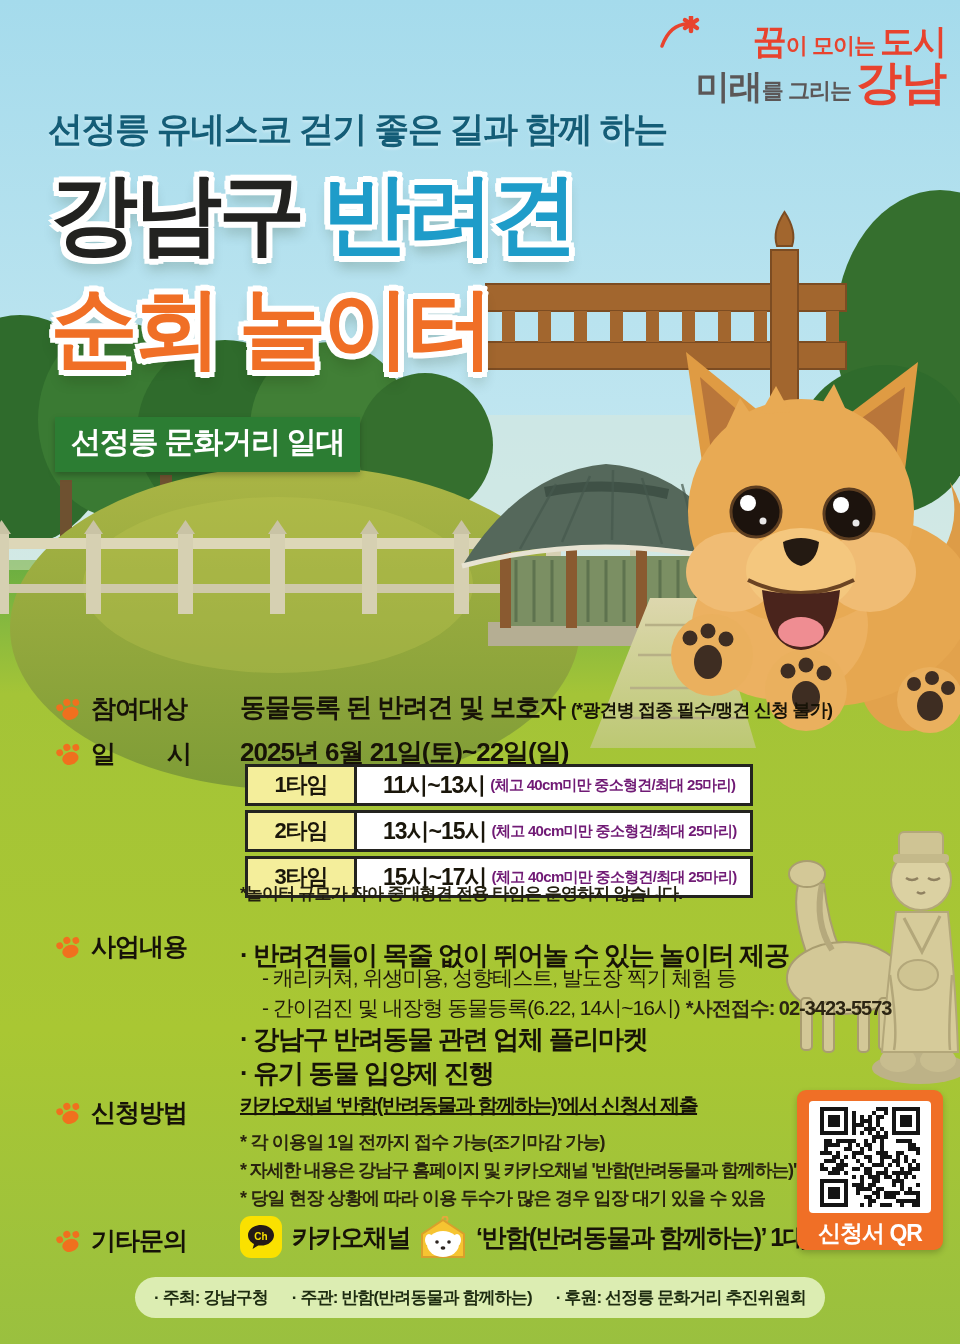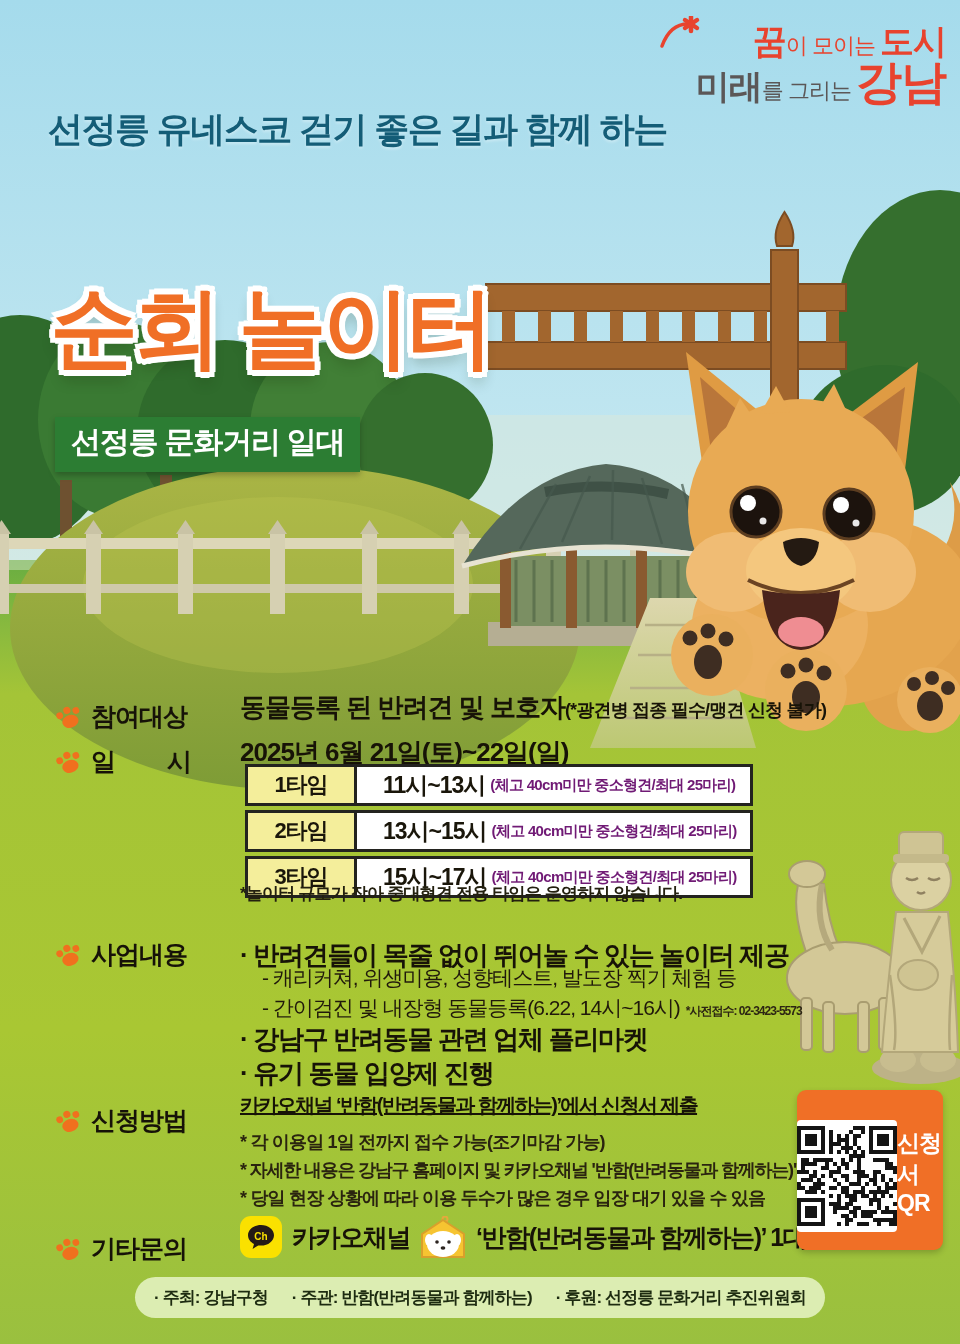--- a/index.html
+++ b/index.html
@@ -7,21 +7,21 @@
     position:relative;width:960px;height:1344px;overflow:hidden;
     font-family:"Liberation Sans","DejaVu Sans",sans-serif;
     background:#a8dcec;margin:0 auto;
   }
   .scene{position:absolute;left:0;top:0;z-index:0;}
   .layer{position:absolute;z-index:3;}
 
   
   .logo{right:14px;top:24px;text-align:right;line-height:1.02;letter-spacing:-1px;}
   .logo .big{font-size:34px;font-weight:900;}
-  .logo .small{font-size:22px;font-weight:400;}
+  .logo .small{font-size:22px;font-weight:700;}
   .logo .xl{font-size:46px;font-weight:900;}
   .logo .red{color:#e8432e;}
   .logo .gray{color:#5b5757;}
   .logo-swoosh{position:absolute;left:-38px;top:-8px;}
 
   
   .subtitle{left:48px;top:106px;font-size:35px;font-weight:900;color:#145d77;letter-spacing:-1.5px;
     text-shadow:0 2px 3px rgba(255,255,255,.35);}
   .title{left:50px;font-size:88px;font-weight:900;letter-spacing:-4px;line-height:1;white-space:nowrap;}
   .t1{top:170px;} .t2{top:284px;}
@@ -30,50 +30,50 @@
       0 10px 14px rgba(25,45,10,.30);}
   .c-black{color:#222220;} .c-cyan{color:#1e9cc9;} .c-orange{color:#f06f26;}
 
   .badge{left:55px;top:417px;display:inline-flex;align-items:baseline;background:#2c7d33;
     color:#fff;padding:5px 16px 9px 16px;font-weight:900;letter-spacing:-1.2px;
     box-shadow:0 3px 6px rgba(0,0,0,.25);}
   .badge .main{font-size:30px;} .badge .sub{font-size:23px;margin-left:2px;}
 
   
   .sec-label{display:flex;align-items:center;gap:9px;font-size:25px;font-weight:900;
-    color:#161208;letter-spacing:-1px;left:56px;margin-top:8px;}
+    color:#161208;letter-spacing:-1px;left:56px;}
   .just{display:inline-flex;justify-content:space-between;width:100px;}
   .content{left:240px;color:#171307;letter-spacing:-1px;}
   .cb{font-size:26px;font-weight:900;}
-  .cnote{font-size:18px;font-weight:700;letter-spacing:-0.8px;}
+  .cnote{font-size:18px;font-weight:700;margin-left:6px;letter-spacing:-0.8px;}
 
   
   .schedule{left:245px;top:764px;width:508px;}
   .srow{display:flex;border:3px solid #23231f;background:#fff;height:36px;margin-bottom:4px;}
   .scell-l{width:106px;background:#f4ee9b;border-right:3px solid #23231f;display:flex;
     align-items:center;justify-content:center;font-size:22px;font-weight:900;color:#1a160a;letter-spacing:-1px;}
   .scell-r{flex:1;display:flex;align-items:center;padding-left:26px;}
   .time{font-size:23px;font-weight:900;color:#1a160a;letter-spacing:-1px;}
   .tnote{font-size:15px;font-weight:800;color:#701a75;margin-left:5px;letter-spacing:-0.7px;}
   .sched-note{left:240px;top:882px;font-size:17px;font-weight:700;color:#23200f;letter-spacing:-0.8px;}
 
   .bullet{font-size:26px;font-weight:900;letter-spacing:-1.3px;color:#171307;}
   .subline{font-size:21px;font-weight:400;letter-spacing:-1px;color:#20190b;}
-  .subnote{font-size:12px;font-weight:700;margin-left:6px;color:#2c2513;}
+  .subnote{font-size:20px;font-weight:700;margin-left:6px;color:#2c2513;}
   .note{font-size:18px;font-weight:700;letter-spacing:-0.8px;color:#2a240f;}
 
   
   .contact{left:240px;top:1216px;display:flex;align-items:center;gap:10px;text-align:right;}
   .contact .txt{font-size:25px;font-weight:900;letter-spacing:-1.4px;color:#171307;white-space:nowrap;}
   .kakao{width:42px;height:42px;background:#fae100;border-radius:11px;display:flex;
     align-items:center;justify-content:center;flex:none;}
 
   
   .qr-card{left:797px;top:1090px;width:146px;height:160px;background:#f06f26;border-radius:9px;
-    display:flex;flex-direction:row;align-items:center;box-shadow:0 3px 6px rgba(0,0,0,.2);}
+    display:flex;flex-direction:column;align-items:center;box-shadow:0 3px 6px rgba(0,0,0,.2);}
   .qr-white{margin-top:11px;width:122px;height:112px;background:#fff;border-radius:4px;
     display:flex;align-items:center;justify-content:center;}
   .qr-label{color:#fff;font-size:23px;font-weight:900;letter-spacing:-1px;margin-top:5px;}
 
   
   .footer{left:135px;top:1277px;width:690px;height:41px;background:#dcedb2;border-radius:22px;
     display:flex;align-items:center;justify-content:center;gap:24px;}
   .footer span{font-size:17px;font-weight:900;letter-spacing:-0.9px;color:#1d2b10;white-space:nowrap;}
 </style>
 </head>
@@ -277,20 +277,21 @@
         <path d="M33,1 V15"></path>
           <path d="M27,4 L39,12"></path>
           <path d="M39,4 L27,12"></path>
       </g>
     </svg>
     <div><span class="big red">꿈</span><span class="small red">이 모이는 </span><span class="big red">도시</span></div>
     <div><span class="big gray">미래</span><span class="small gray">를 그리는 </span><span class="xl red">강남</span></div>
   </div>
 
   <div class="layer subtitle">선정릉 유네스코 걷기 좋은 길과 함께 하는</div>
+  <div class="layer title t1"><span class="ol c-black">강남구 </span><span class="ol c-cyan">반려견</span></div>
   <div class="layer title t2"><span class="ol c-orange">순회 놀이터</span></div>
 
   <div class="layer badge">
     <span class="main">선정릉 문화거리 일대</span>
   </div>
 
   <div class="layer sec-label" style="top:692px;">
     <svg width="26" height="24" viewBox="0 0 26 24">
         <g fill="#f0701e" transform="rotate(-18 13 12)">
           <ellipse cx="13" cy="16.5" rx="8.2" ry="6.4"></ellipse>

